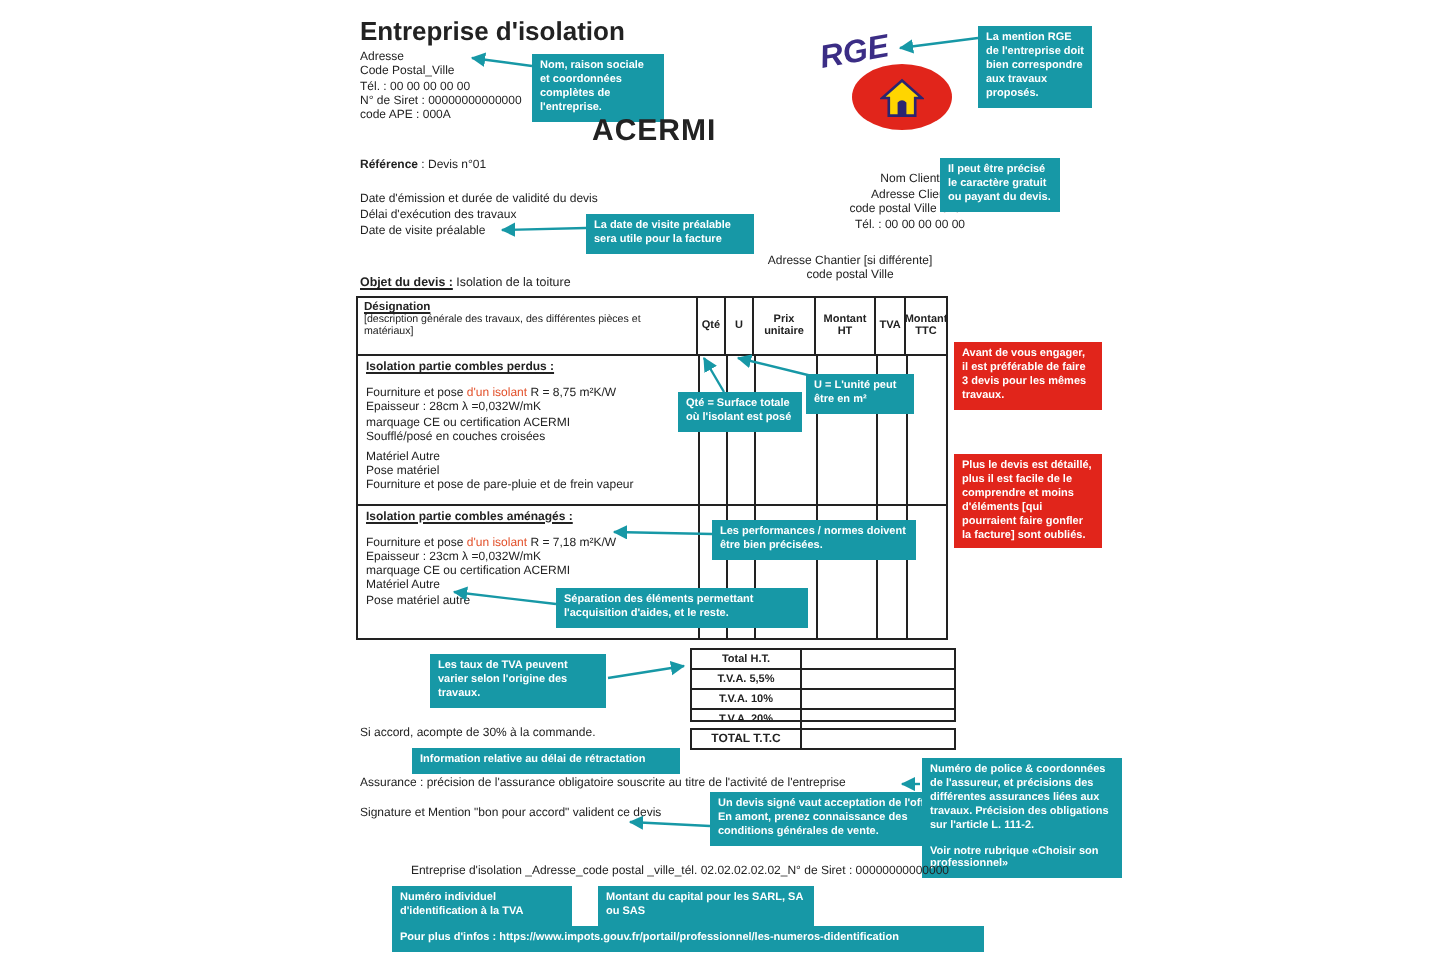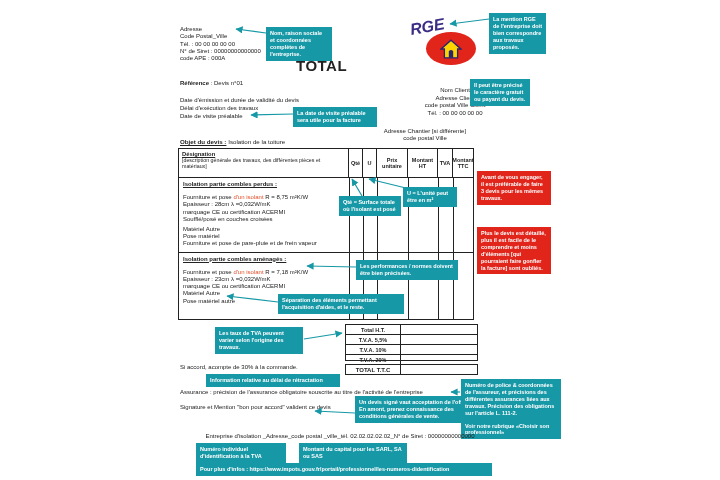--- a/index.html
+++ b/index.html
@@ -38,41 +38,42 @@
             color:#3b2d85;transform:rotate(-10deg);letter-spacing:0;}
   .rge-ellipse{position:absolute;left:16px;top:16px;width:50px;height:33px;background:#e1251b;
                border-radius:50%;display:flex;align-items:center;justify-content:center;}
   svg.arrows{position:absolute;left:0;top:0;pointer-events:none;}
 </style>
 </head>
 <body>
 
 <div class="page">
 
+  <div class="abs" style="left:180px;top:8px;font-size:13px;font-weight:bold;">Entreprise d'isolation</div>
   <div class="abs tiny" style="left:180px;top:26px;">
     <div>Adresse</div>
     <div>Code Postal_Ville</div>
     <div>Tél. : 00 00 00 00 00</div>
     <div>N° de Siret : 00000000000000</div>
     <div>code APE : 000A</div>
   </div>
   <div class="callout" style="left:266px;top:27px;width:66px;">Nom, raison sociale et coordonnées complètes de l'entreprise.</div>
 
   <div class="rge">
     <span class="rge-text">RGE</span>
     <div class="rge-ellipse">
       <svg width="22" height="20" viewBox="0 0 20 18">
         <path d="M10 1 L19 9 L16 9 L16 17 L4 17 L4 9 L1 9 Z" fill="#ffd500" stroke="#2a2570" stroke-width="1.2"></path>
         <path d="M8 17 L8 11 Q10 9 12 11 L12 17 Z" fill="#2a2570"></path>
       </svg>
     </div>
   </div>
   <div class="callout" style="left:489px;top:13px;width:57px;">La mention RGE de l'entreprise doit bien correspondre aux travaux proposés.</div>
 
-  <div class="abs" style="left:296px;top:57px;font-size:15px;font-weight:bold;letter-spacing:0.5px;">TOTAL</div>
+  <div class="abs" style="left:296px;top:57px;font-size:15px;font-weight:bold;letter-spacing:0.5px;">ACERMI</div>
 
   <div class="abs tiny" style="left:180px;top:80px;">
     <b>Référence</b><span> : Devis n°01</span>
   </div>
   <div class="abs tiny" style="left:180px;top:97px;line-height:7.8px;">
     <div>Date d'émission et durée de validité du devis</div>
     <div>Délai d'exécution des travaux</div>
     <div>Date de visite préalable</div>
   </div>
   <div class="callout" style="left:293px;top:107px;width:84px;">La date de visite préalable sera utile pour la facture</div>

